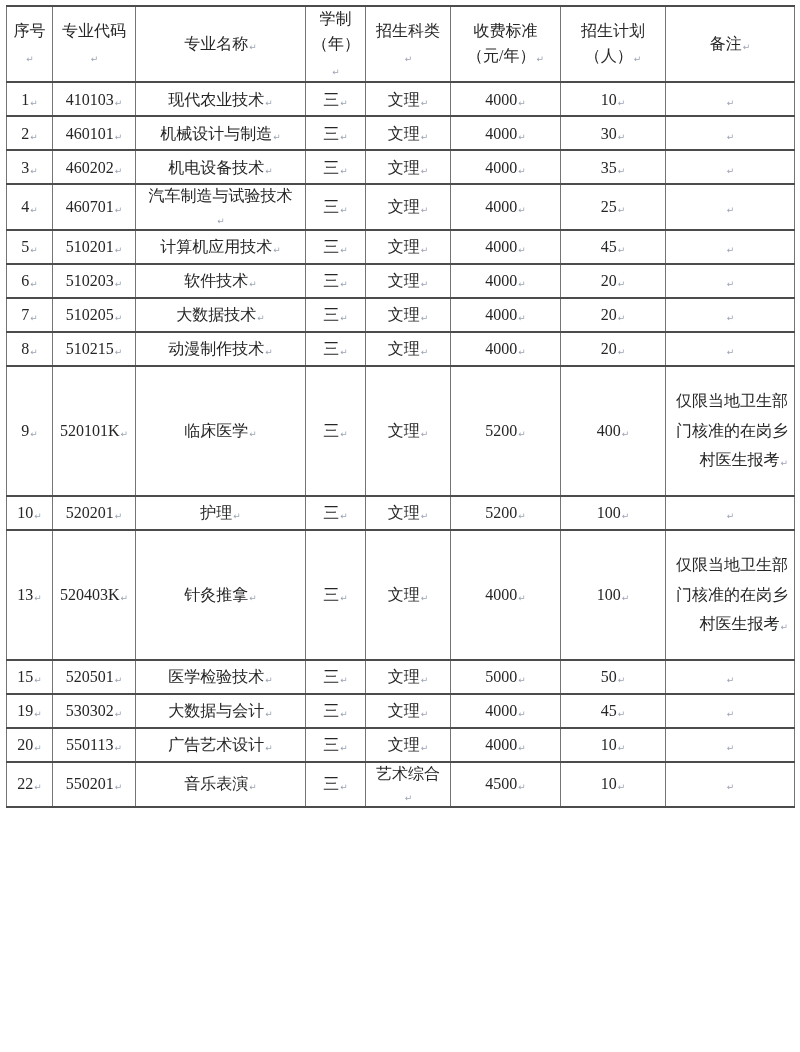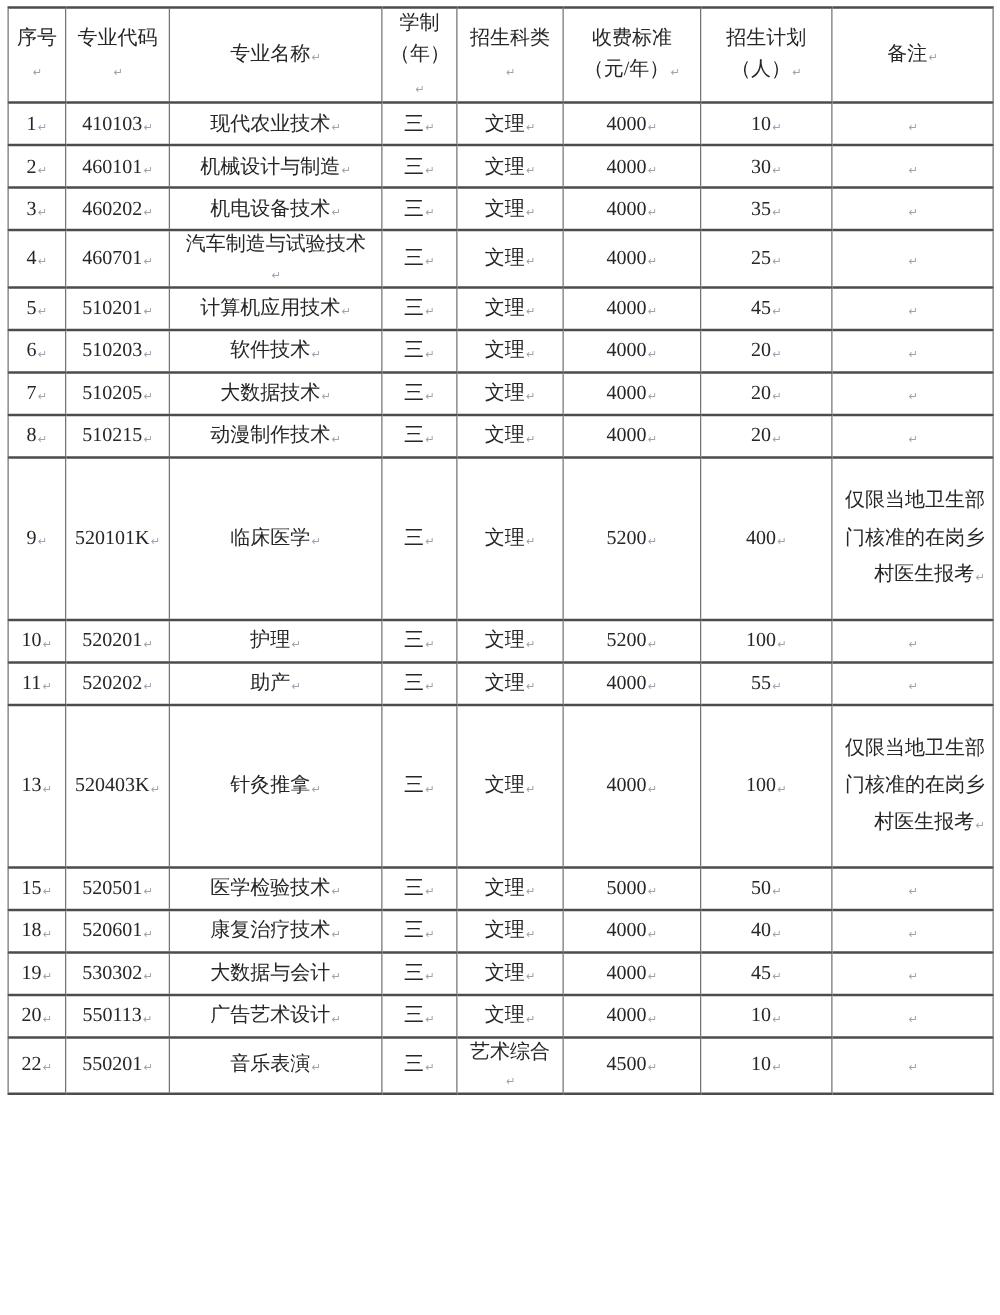--- a/index.html
+++ b/index.html
@@ -186,58 +186,38 @@
         <tr>
           <td class="col-0">10<span class="pmark">↵</span></td>
           <td class="col-1">520201<span class="pmark">↵</span></td>
           <td class="col-2">护理<span class="pmark">↵</span></td>
           <td class="col-3">三<span class="pmark">↵</span></td>
           <td class="col-4">文理<span class="pmark">↵</span></td>
           <td class="col-5">5200<span class="pmark">↵</span></td>
           <td class="col-6">100<span class="pmark">↵</span></td>
           <td class="col-7"><span class="pmark">↵</span></td>
         </tr>
-        <tr>
-          <td class="col-0">11<span class="pmark">↵</span></td>
-          <td class="col-1">520202<span class="pmark">↵</span></td>
-          <td class="col-2">助产<span class="pmark">↵</span></td>
-          <td class="col-3">三<span class="pmark">↵</span></td>
-          <td class="col-4">文理<span class="pmark">↵</span></td>
-          <td class="col-5">4000<span class="pmark">↵</span></td>
-          <td class="col-6">55<span class="pmark">↵</span></td>
-          <td class="col-7"><span class="pmark">↵</span></td>
-        </tr>
         <tr class="tall">
           <td class="col-0">13<span class="pmark">↵</span></td>
           <td class="col-1">520403K<span class="pmark">↵</span></td>
           <td class="col-2">针灸推拿<span class="pmark">↵</span></td>
           <td class="col-3">三<span class="pmark">↵</span></td>
           <td class="col-4">文理<span class="pmark">↵</span></td>
           <td class="col-5">4000<span class="pmark">↵</span></td>
           <td class="col-6">100<span class="pmark">↵</span></td>
           <td class="col-7 has-text">仅限当地卫生部门核准的在岗乡村医生报考<span class="pmark">↵</span></td>
         </tr>
         <tr>
           <td class="col-0">15<span class="pmark">↵</span></td>
           <td class="col-1">520501<span class="pmark">↵</span></td>
           <td class="col-2">医学检验技术<span class="pmark">↵</span></td>
           <td class="col-3">三<span class="pmark">↵</span></td>
           <td class="col-4">文理<span class="pmark">↵</span></td>
           <td class="col-5">5000<span class="pmark">↵</span></td>
           <td class="col-6">50<span class="pmark">↵</span></td>
-          <td class="col-7"><span class="pmark">↵</span></td>
-        </tr>
-        <tr>
-          <td class="col-0">18<span class="pmark">↵</span></td>
-          <td class="col-1">520601<span class="pmark">↵</span></td>
-          <td class="col-2">康复治疗技术<span class="pmark">↵</span></td>
-          <td class="col-3">三<span class="pmark">↵</span></td>
-          <td class="col-4">文理<span class="pmark">↵</span></td>
-          <td class="col-5">4000<span class="pmark">↵</span></td>
-          <td class="col-6">40<span class="pmark">↵</span></td>
           <td class="col-7"><span class="pmark">↵</span></td>
         </tr>
         <tr>
           <td class="col-0">19<span class="pmark">↵</span></td>
           <td class="col-1">530302<span class="pmark">↵</span></td>
           <td class="col-2">大数据与会计<span class="pmark">↵</span></td>
           <td class="col-3">三<span class="pmark">↵</span></td>
           <td class="col-4">文理<span class="pmark">↵</span></td>
           <td class="col-5">4000<span class="pmark">↵</span></td>
           <td class="col-6">45<span class="pmark">↵</span></td>

